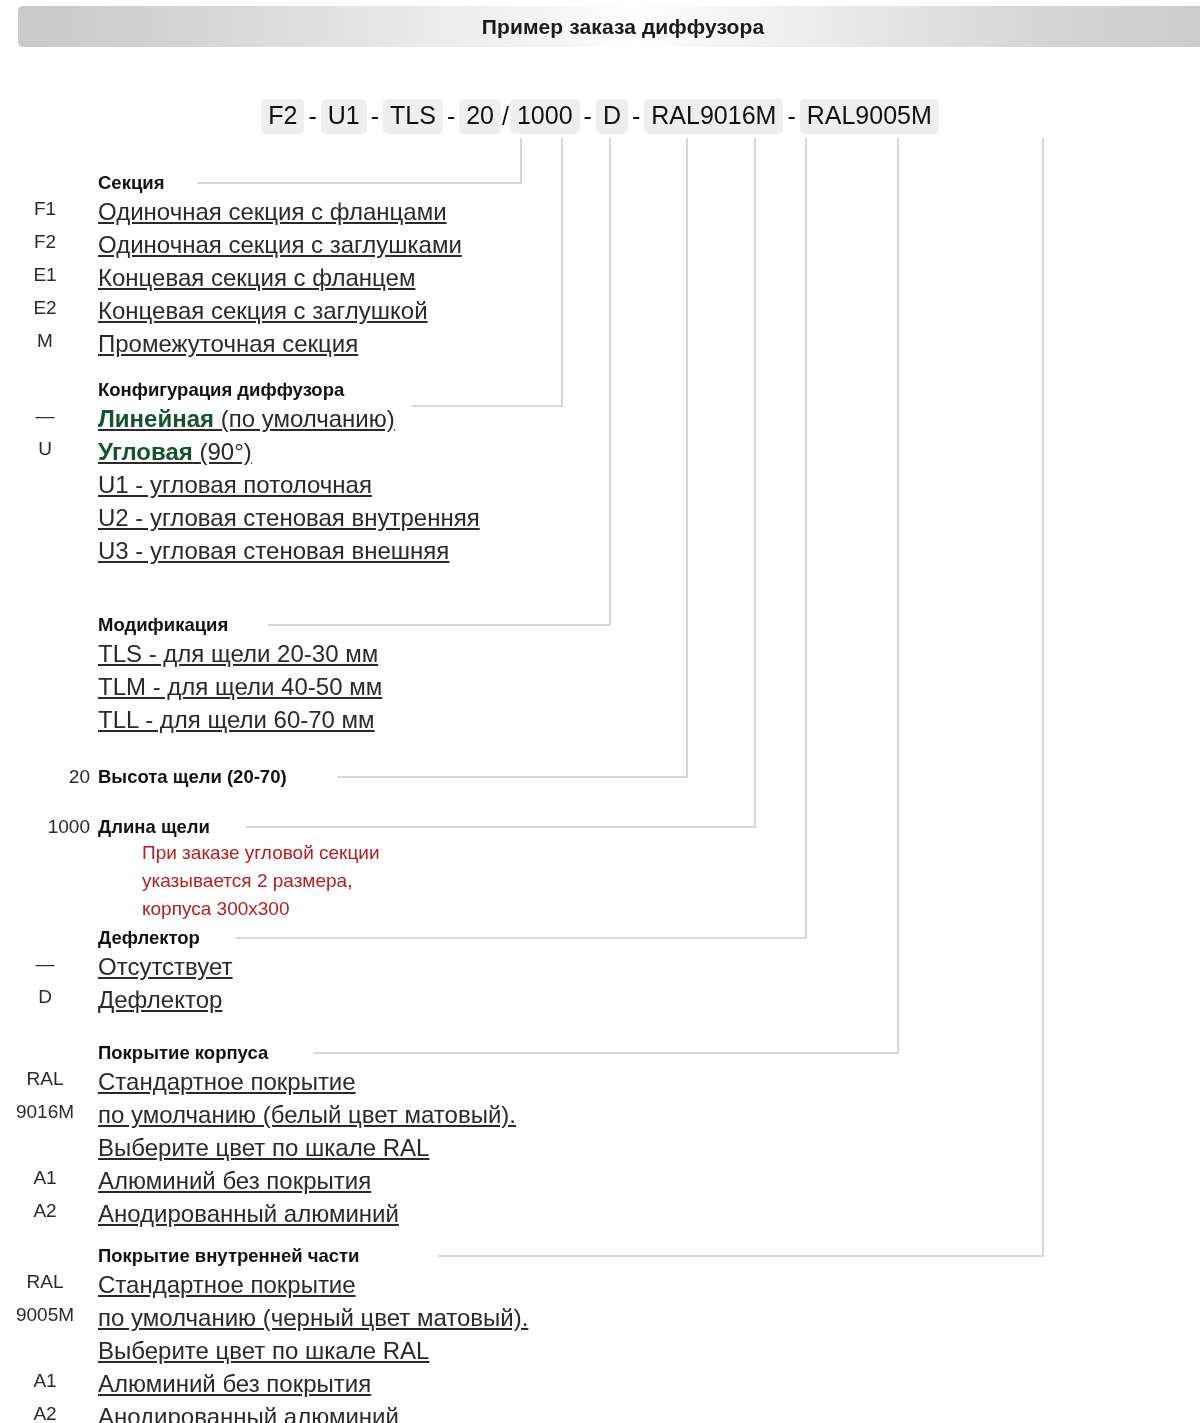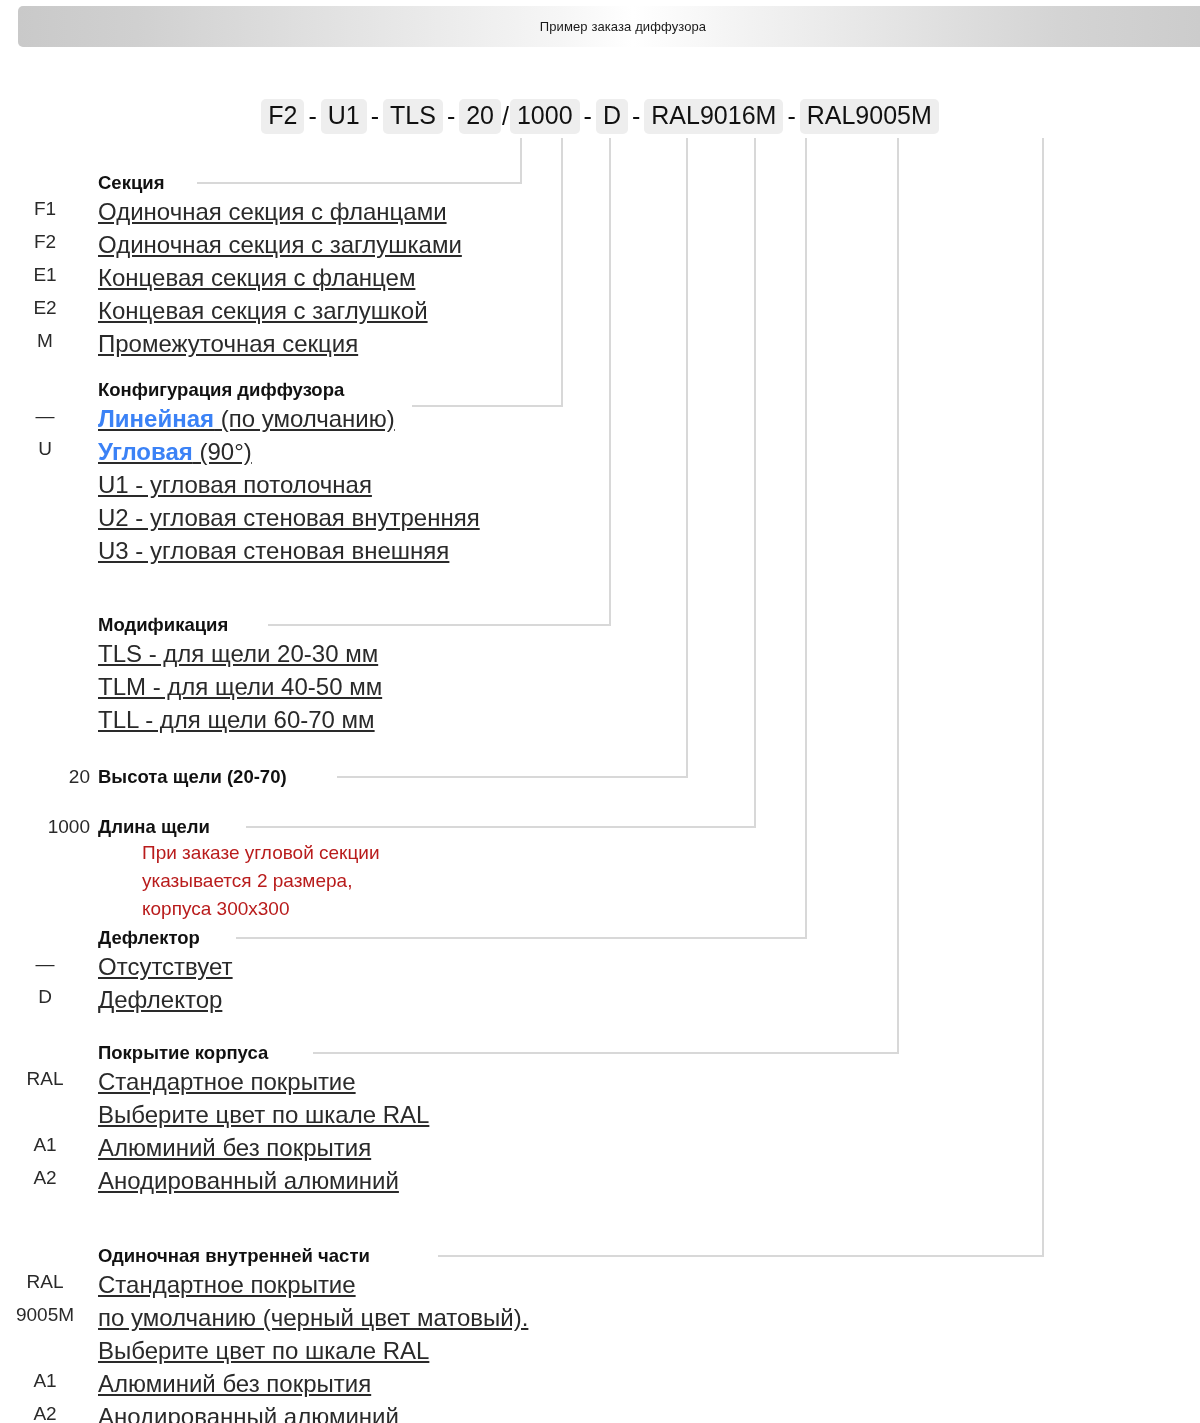--- a/index.html
+++ b/index.html
@@ -13,21 +13,21 @@
   }
 
   
   #title-bar{
     position:absolute;left:18px;top:6px;width:1182px;height:41px;
     border-radius:5px 0 0 5px;
     background:linear-gradient(90deg,#c9c9c9 0%,#d0d0d0 10%,#f6f6f6 46%,#ffffff 52%,#f2f2f2 62%,#d4d4d4 88%,#cccccc 100%);
     display:flex;align-items:center;justify-content:center;
   }
   #title-bar .t{
-    font-size:13px;font-weight:400;color:#1a1a1a;letter-spacing:.1px;margin-left:28px;
+    font-size:21px;font-weight:700;color:#1a1a1a;letter-spacing:.1px;margin-left:28px;
   }
 
   
   #code-row{
     position:absolute;top:99px;left:0;width:1200px;
     display:flex;align-items:center;justify-content:center;
     font-size:25px;color:#111;
   }
   .chip{
     background:#eeeeee;border-radius:5px;
@@ -55,21 +55,21 @@
     position:relative;height:33px;
   }
   .row .code{
     position:absolute;left:0;width:90px;text-align:center;
     font-size:19px;color:#2a2a2a;white-space:nowrap;
   }
   .row .desc{
     position:absolute;left:98px;
     font-size:24px;color:#2a2a2a;white-space:nowrap;text-decoration:underline;
   }
-  .row .desc b{font-weight:700;color:#3b82f6;}
+  .row .desc b{font-weight:700;color:#14532d;}
   .cont{
     position:relative;height:28px;
   }
   .cont .desc{
     position:absolute;left:98px;font-size:19px;color:#b91c1c;white-space:nowrap;margin-left:44px;
   }
 </style>
 </head>
 <body>
 
@@ -220,35 +220,39 @@
     </div>
     <div class="section" style="top: 1042px;">
       <div class="hdr">
         <span class="htxt">Покрытие корпуса</span>
       </div>
       <div class="row">
         <span class="code">RAL</span>
         <span class="desc">Стандартное покрытие</span>
       </div>
       <div class="row">
+        <span class="code">9016M</span>
+        <span class="desc">по умолчанию (белый цвет матовый).</span>
+      </div>
+      <div class="row">
         <span class="code"></span>
         <span class="desc">Выберите цвет по шкале RAL</span>
       </div>
       <div class="row">
         <span class="code">A1</span>
         <span class="desc">Алюминий без покрытия</span>
       </div>
       <div class="row">
         <span class="code">A2</span>
         <span class="desc">Анодированный алюминий</span>
       </div>
     </div>
     <div class="section" style="top: 1245px;">
       <div class="hdr">
-        <span class="htxt">Одиночная внутренней части</span>
+        <span class="htxt">Покрытие внутренней части</span>
       </div>
       <div class="row">
         <span class="code">RAL</span>
         <span class="desc">Стандартное покрытие</span>
       </div>
       <div class="row">
         <span class="code">9005M</span>
         <span class="desc">по умолчанию (черный цвет матовый).</span>
       </div>
       <div class="row">

